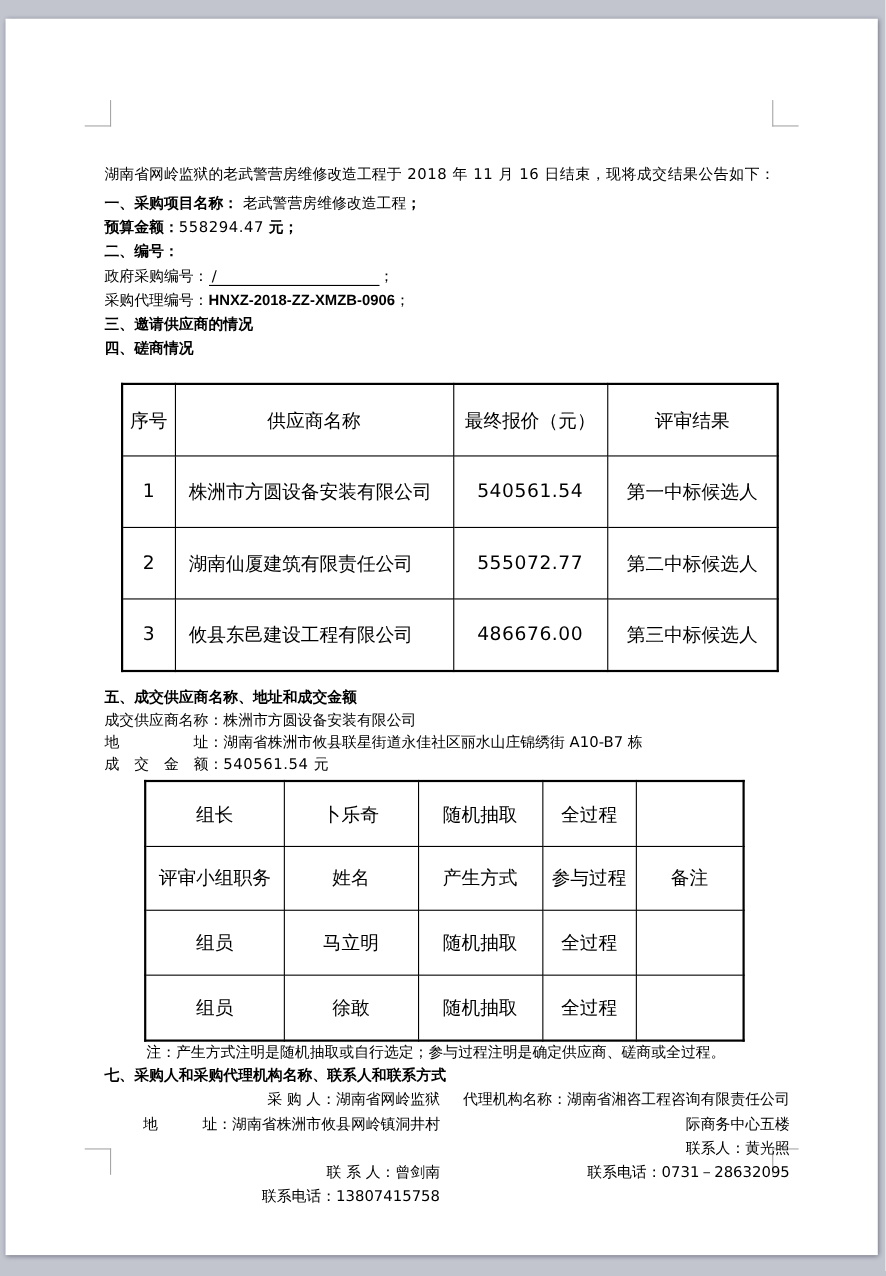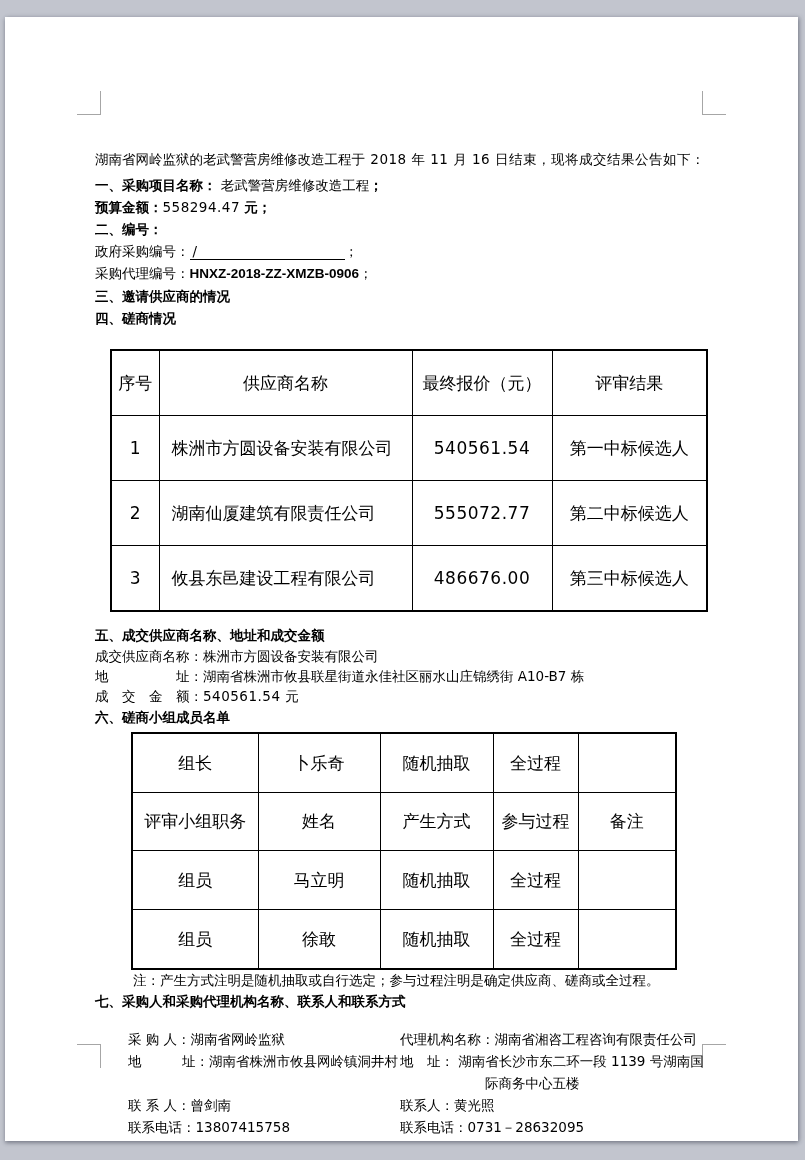--- a/index.html
+++ b/index.html
@@ -42,21 +42,21 @@
   .t1 td{height:40px;}
   .t1 td.left{text-align:left;padding-left:12px;}
   .t2{margin:4px 0 0 36px;width:544px;}
   .t2 th{height:33px;}
   .t2 td{height:34px;}
 
   .s5line{line-height:20px !important;}
   .noteline{line-height:20px !important;margin-left:38px !important;}
   .h5{margin-top:12px !important;}
 
-  .contact{display:flex;margin-top:16px;}
+  .contact{display:flex;margin-top:0;text-align:right;}
   .col-l{margin-left:33px;width:272px;flex:0 0 auto;}
   .col-r{flex:1 1 auto;}
   .contact p{line-height:22px;}
   .addr2{margin-left:85px !important;}
 </style>
 </head>
 <body>
 
 <div class="page">
   <div class="mark tl"></div>
@@ -116,21 +116,20 @@
         <td>第三中标候选人</td>
       </tr>
     </tbody>
       </table>
 
     <p class="hd h5">五、成交供应商名称、地址和成交金额</p>
     <p class="ind s5line"><span>成交供应商名称：</span><span>株洲市方圆设备安装有限公司</span></p>
     <p class="ind s5line"><span>地　　　　　址：</span><span>湖南省株洲市攸县联星街道永佳社区丽水山庄锦绣街 A10-B7 栋</span></p>
     <p class="ind s5line"><span>成　交　金　额：</span><span class="num">540561.54 元</span></p>
 
-    <p class="hd">六、磋商小组成员名单</p>
 
     <table class="t2">
       <colgroup>
           <col style="width:126px">
           <col style="width:122px">
           <col style="width:113px">
           <col style="width:85px">
           <col style="width:98px">
         </colgroup>
       <tbody>
@@ -172,21 +171,20 @@
     <div class="contact">
       <div class="col-l">
         <p>采 购 人：湖南省网岭监狱</p>
         <p>地　　　址：湖南省株洲市攸县网岭镇洞井村</p>
         <p>&nbsp;</p>
         <p>联 系 人：曾剑南</p>
         <p>联系电话：13807415758</p>
       </div>
       <div class="col-r">
         <p>代理机构名称：湖南省湘咨工程咨询有限责任公司</p>
-        <p>地　址： 湖南省长沙市东二环一段 1139 号湖南国</p>
         <p class="addr2">际商务中心五楼</p>
         <p>联系人：黄光照</p>
         <p>联系电话：0731－28632095</p>
       </div>
     </div>
 
   </div>
 </div>
 
 </body></html>

